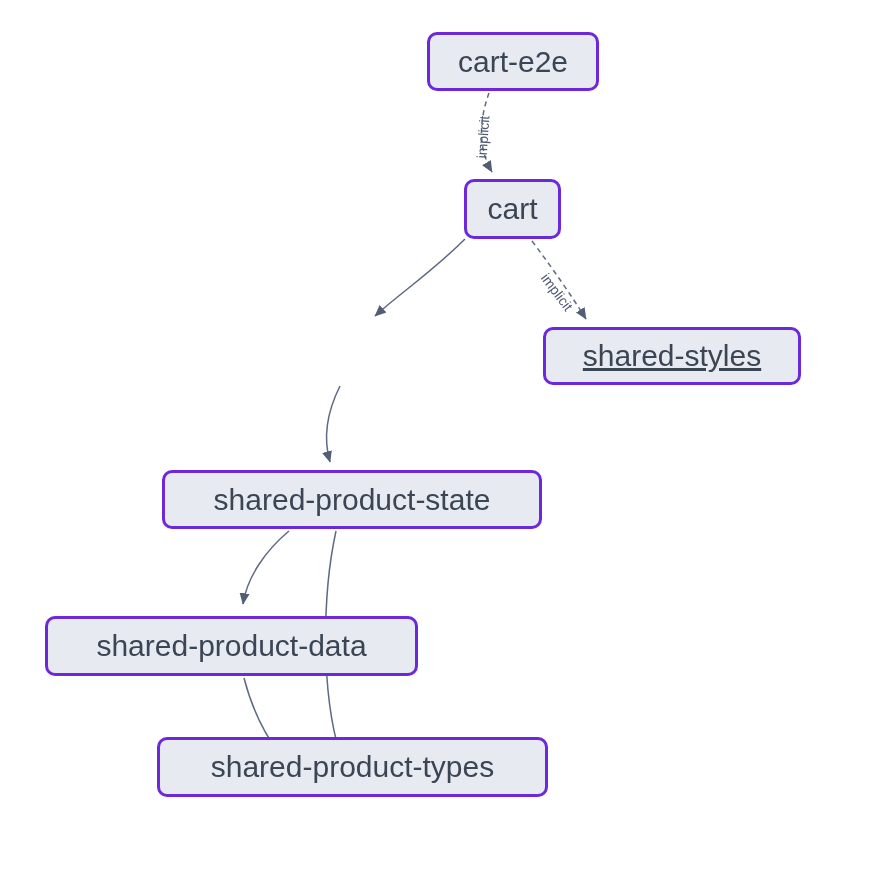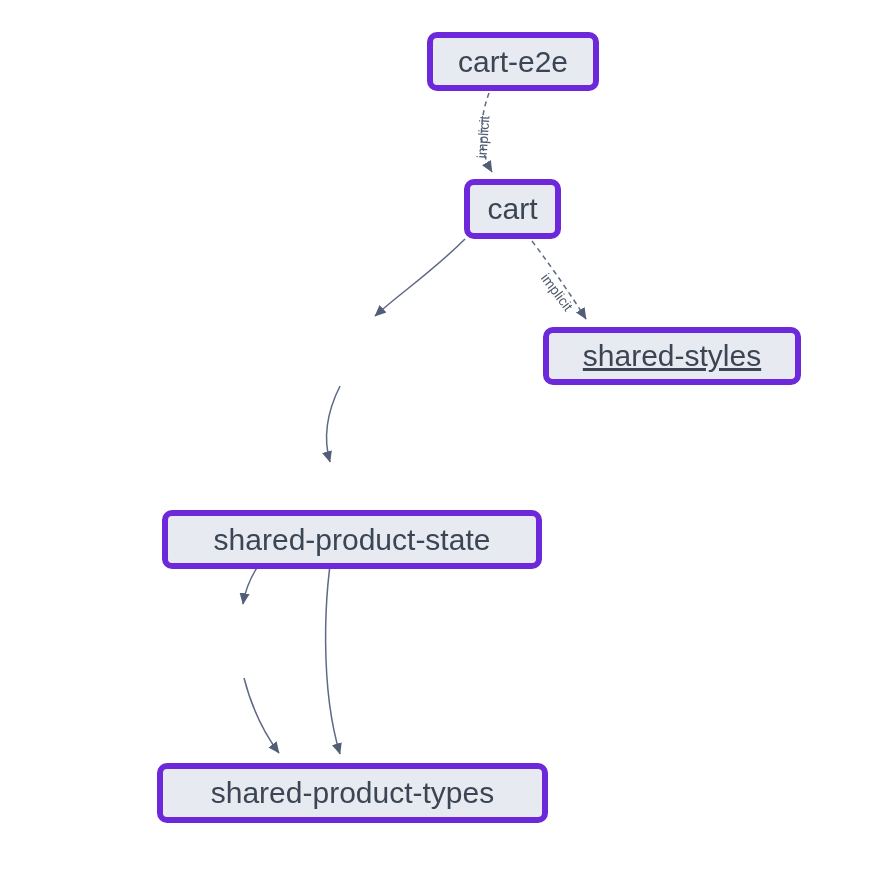--- a/index.html
+++ b/index.html
@@ -30,21 +30,21 @@
   .edge.implicit {
     stroke-dasharray: 5 4;
   }
   .node {
     position: absolute;
     z-index: 2;
     display: flex;
     align-items: center;
     justify-content: center;
     background: #e7eaf0;
-    border: 6px solid #6d28d9;
+    border: 3px solid #6d28d9;
     border-radius: 10px;
     color: #3b4554;
     font-size: 30px;
     line-height: 1;
     white-space: nowrap;
     box-sizing: border-box;
     cursor: pointer;
     user-select: none;
   }
   .edge-label {
@@ -84,22 +84,23 @@
     <path class="edge" d="M 244 678 C 252 709 264 733 279 753" marker-end="url(#arrow)"></path>
   </svg>
 
   <div class="node" style="left:427px; top:32px; width:172px; height:59px;">cart-e2e</div>
 
   <div class="node" style="left:464px; top:179px; width:97px; height:60px;text-align:center;">cart</div>
 
 
   <div class="node" style="left:543px; top:327px; width:258px; height:58px;text-decoration:underline;">shared-styles</div>
 
-  <div class="node" style="left:162px; top:470px; width:380px; height:59px;margin-top:40px;">shared-product-state</div>
+  <div class="node" style="left:162px; top:470px; width:380px; height:59px;">shared-product-state</div>
 
+  <div class="node" style="left:45px; top:616px; width:373px; height:60px;">shared-product-data</div>
 
-  <div class="node" style="left:157px; top:763px; width:391px; height:60px;">shared-product-types</div>
+  <div class="node" style="left:157px; top:737px; width:391px; height:60px;">shared-product-types</div>
 
   <span class="edge-label" style="left:483px; top:137px; transform: translate(-50%,-50%) rotate(-86deg);">implicit</span>
 
   <span class="edge-label" style="left:557px; top:292px; transform: translate(-50%,-50%) rotate(53deg);">implicit</span>
 
 </div>
 
 </body></html>

